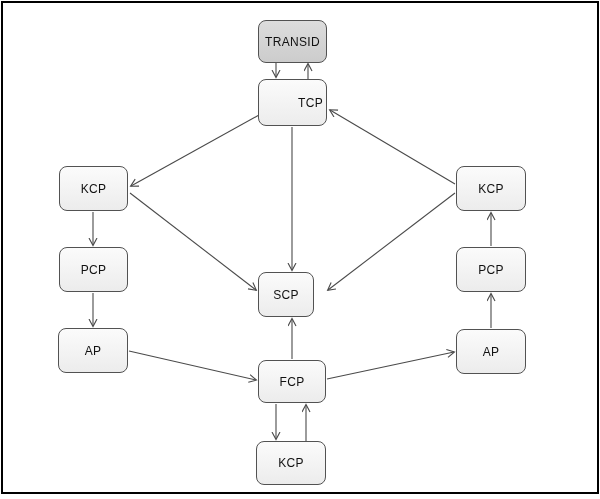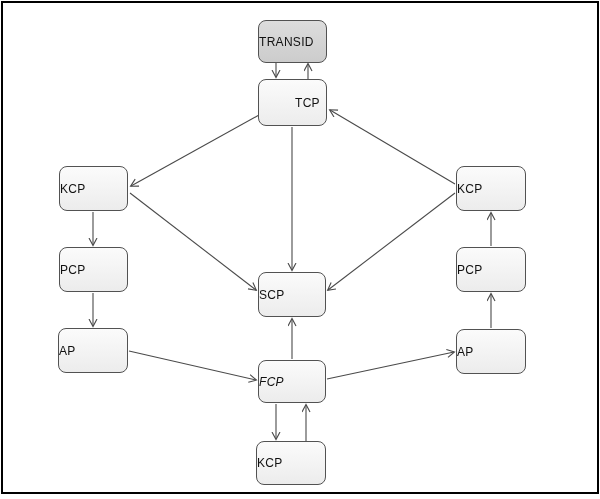--- a/index.html
+++ b/index.html
@@ -6,21 +6,21 @@
   .page{
     position:relative;width:600px;height:499px;background:#ffffff;overflow:hidden;
     font-family:"Liberation Sans",sans-serif;
   }
   .frame{
     position:absolute;left:1px;top:1px;width:594px;height:489px;
     border:2px solid #000000;pointer-events:none;
   }
   #edges{position:absolute;left:0;top:0;width:600px;height:499px;}
   .node{
-    position:absolute;display:flex;align-items:center;justify-content:flex-start;
+    position:absolute;display:flex;align-items:center;justify-content:center;
     border:1.5px solid #525252;border-radius:8px;box-sizing:border-box;
     background:linear-gradient(180deg,#fbfbfb 0%,#ececec 100%);
     cursor:default;
   }
   .node--highlight{
     background:linear-gradient(180deg,#dddddd 0%,#cccccc 100%);
   }
   .node .label{
     font-size:12px;color:#111111;letter-spacing:.3px;line-height:1;
     user-select:none;
@@ -67,30 +67,30 @@
       </div>
       <div class="node" style="left: 456px; top: 166px; width: 70px; height: 45px;">
         <span class="label">KCP</span>
       </div>
       <div class="node" style="left: 59px; top: 247px; width: 69px; height: 45px;">
         <span class="label">PCP</span>
       </div>
       <div class="node" style="left: 456px; top: 247px; width: 70px; height: 45px;">
         <span class="label">PCP</span>
       </div>
-      <div class="node" style="left: 258px; top: 272px; width: 68px; height: 45px;">
+      <div class="node" style="left: 258px; top: 272px; width: 56px; height: 45px;">
         <span class="label">SCP</span>
       </div>
       <div class="node" style="left: 58px; top: 328px; width: 70px; height: 45px;">
         <span class="label">AP</span>
       </div>
       <div class="node" style="left: 456px; top: 329px; width: 70px; height: 45px;">
         <span class="label">AP</span>
       </div>
-      <div class="node" style="left: 258px; top: 360px; width: 68px; height: 43px; font-style: italic;">
+      <div class="node" style="left: 258px; top: 360px; width: 68px; height: 43px;">
         <span class="label">FCP</span>
       </div>
       <div class="node" style="left: 256px; top: 441px; width: 70px; height: 44px;">
         <span class="label">KCP</span>
       </div>
     </div>
   <div class="frame"></div>
 </div>
 
 </body></html>

